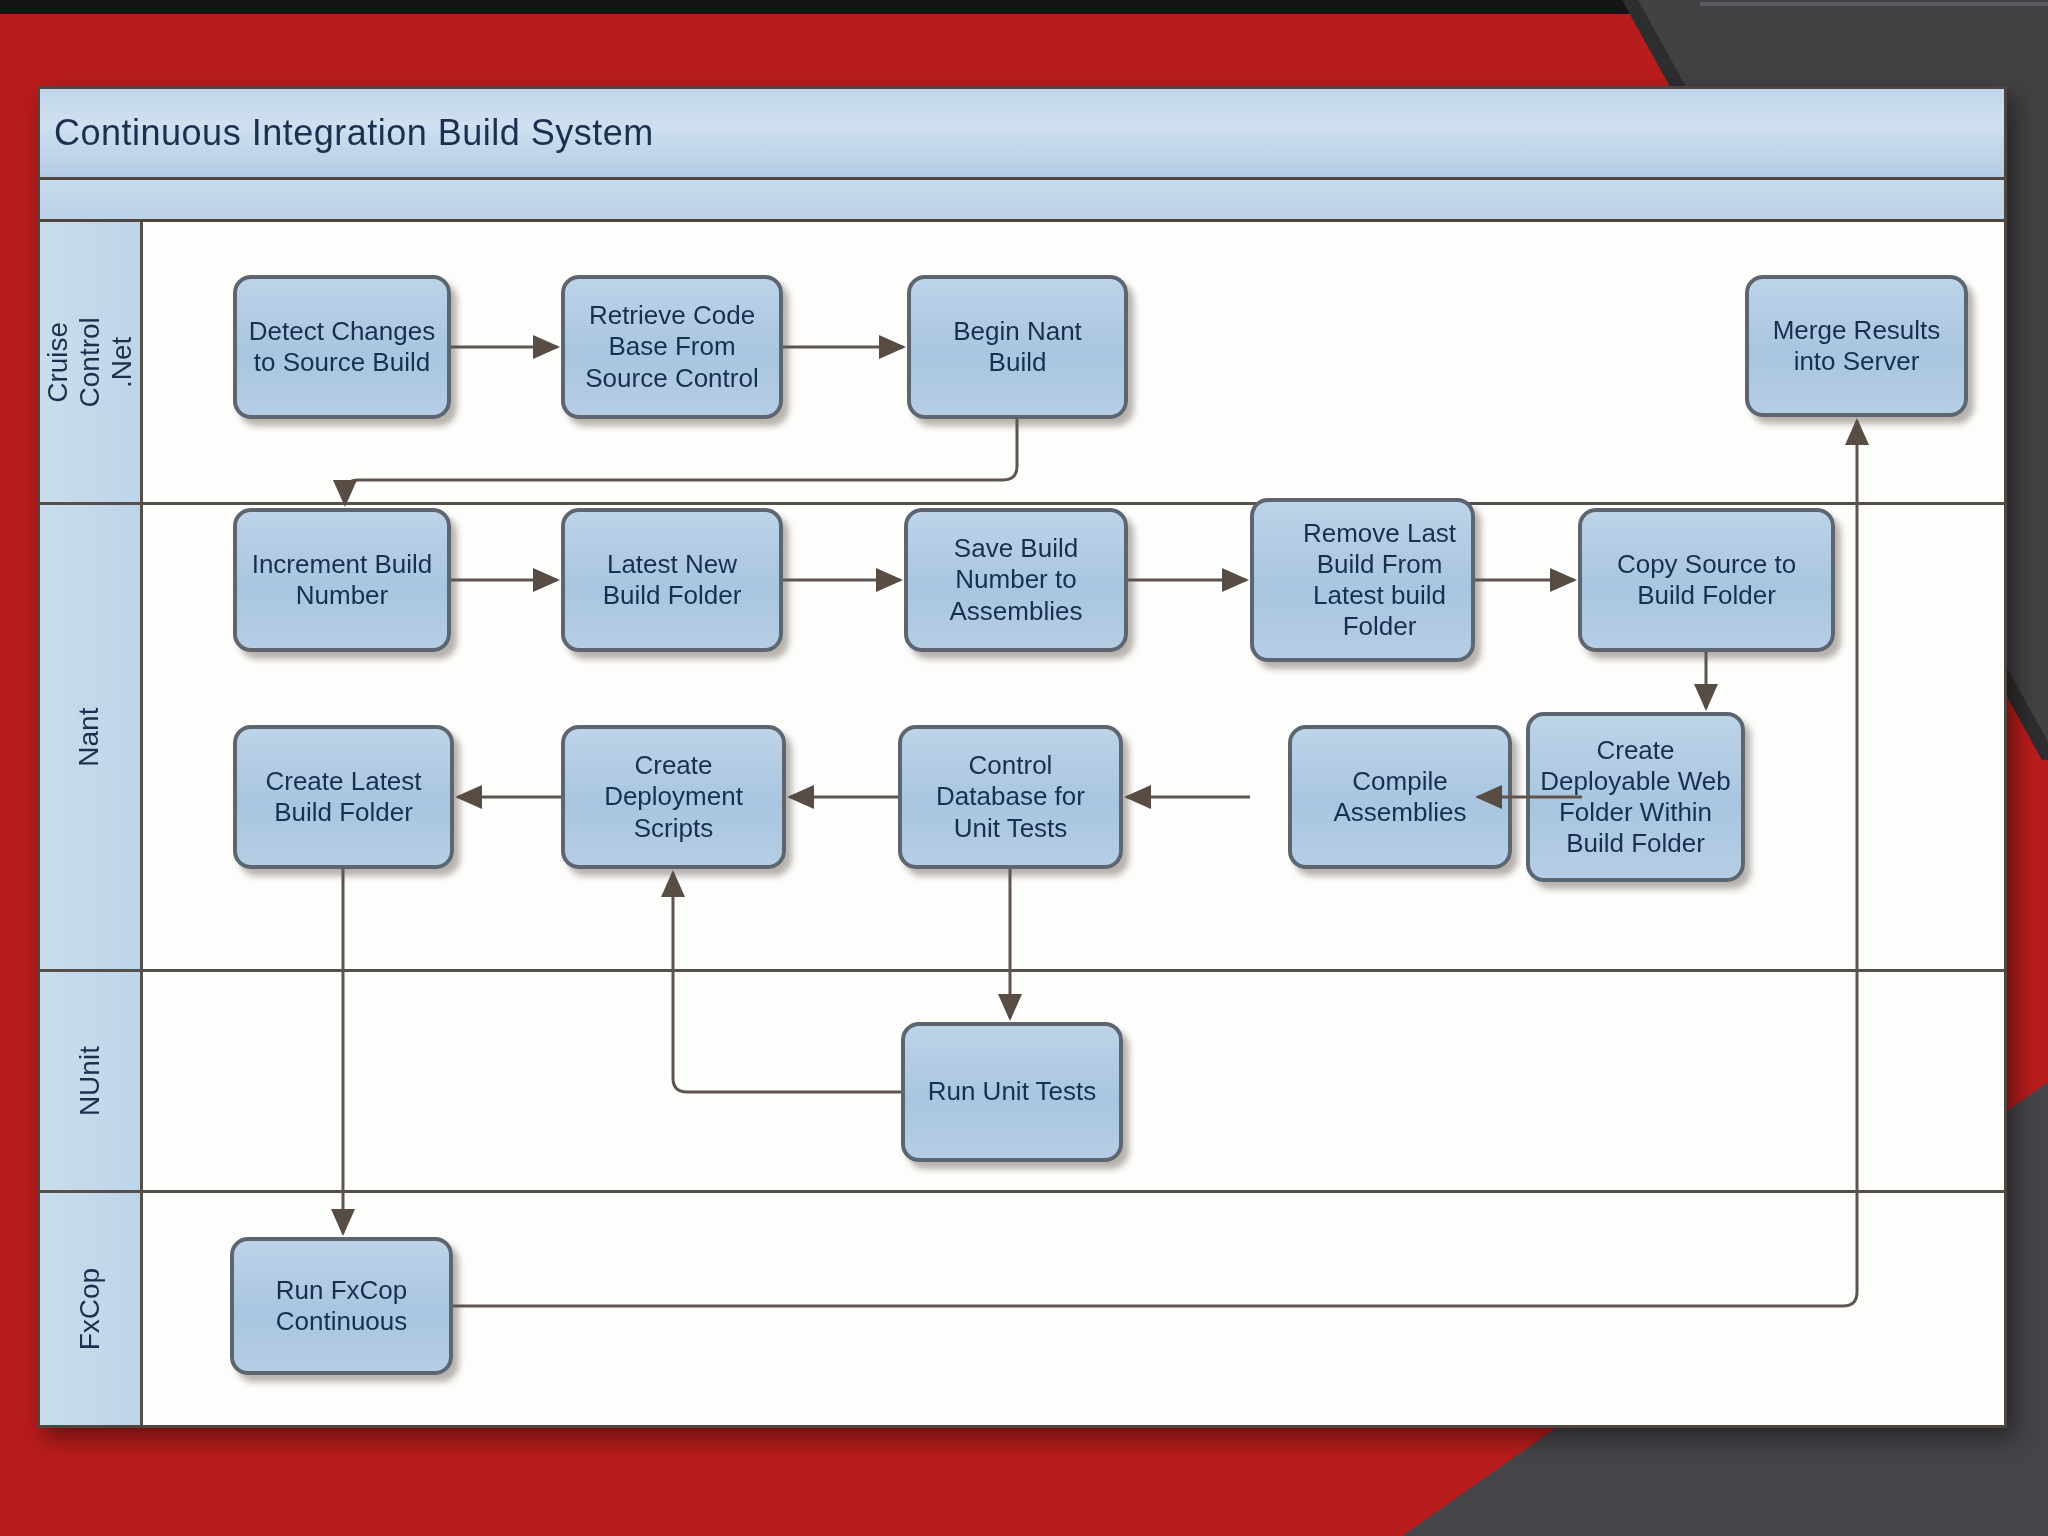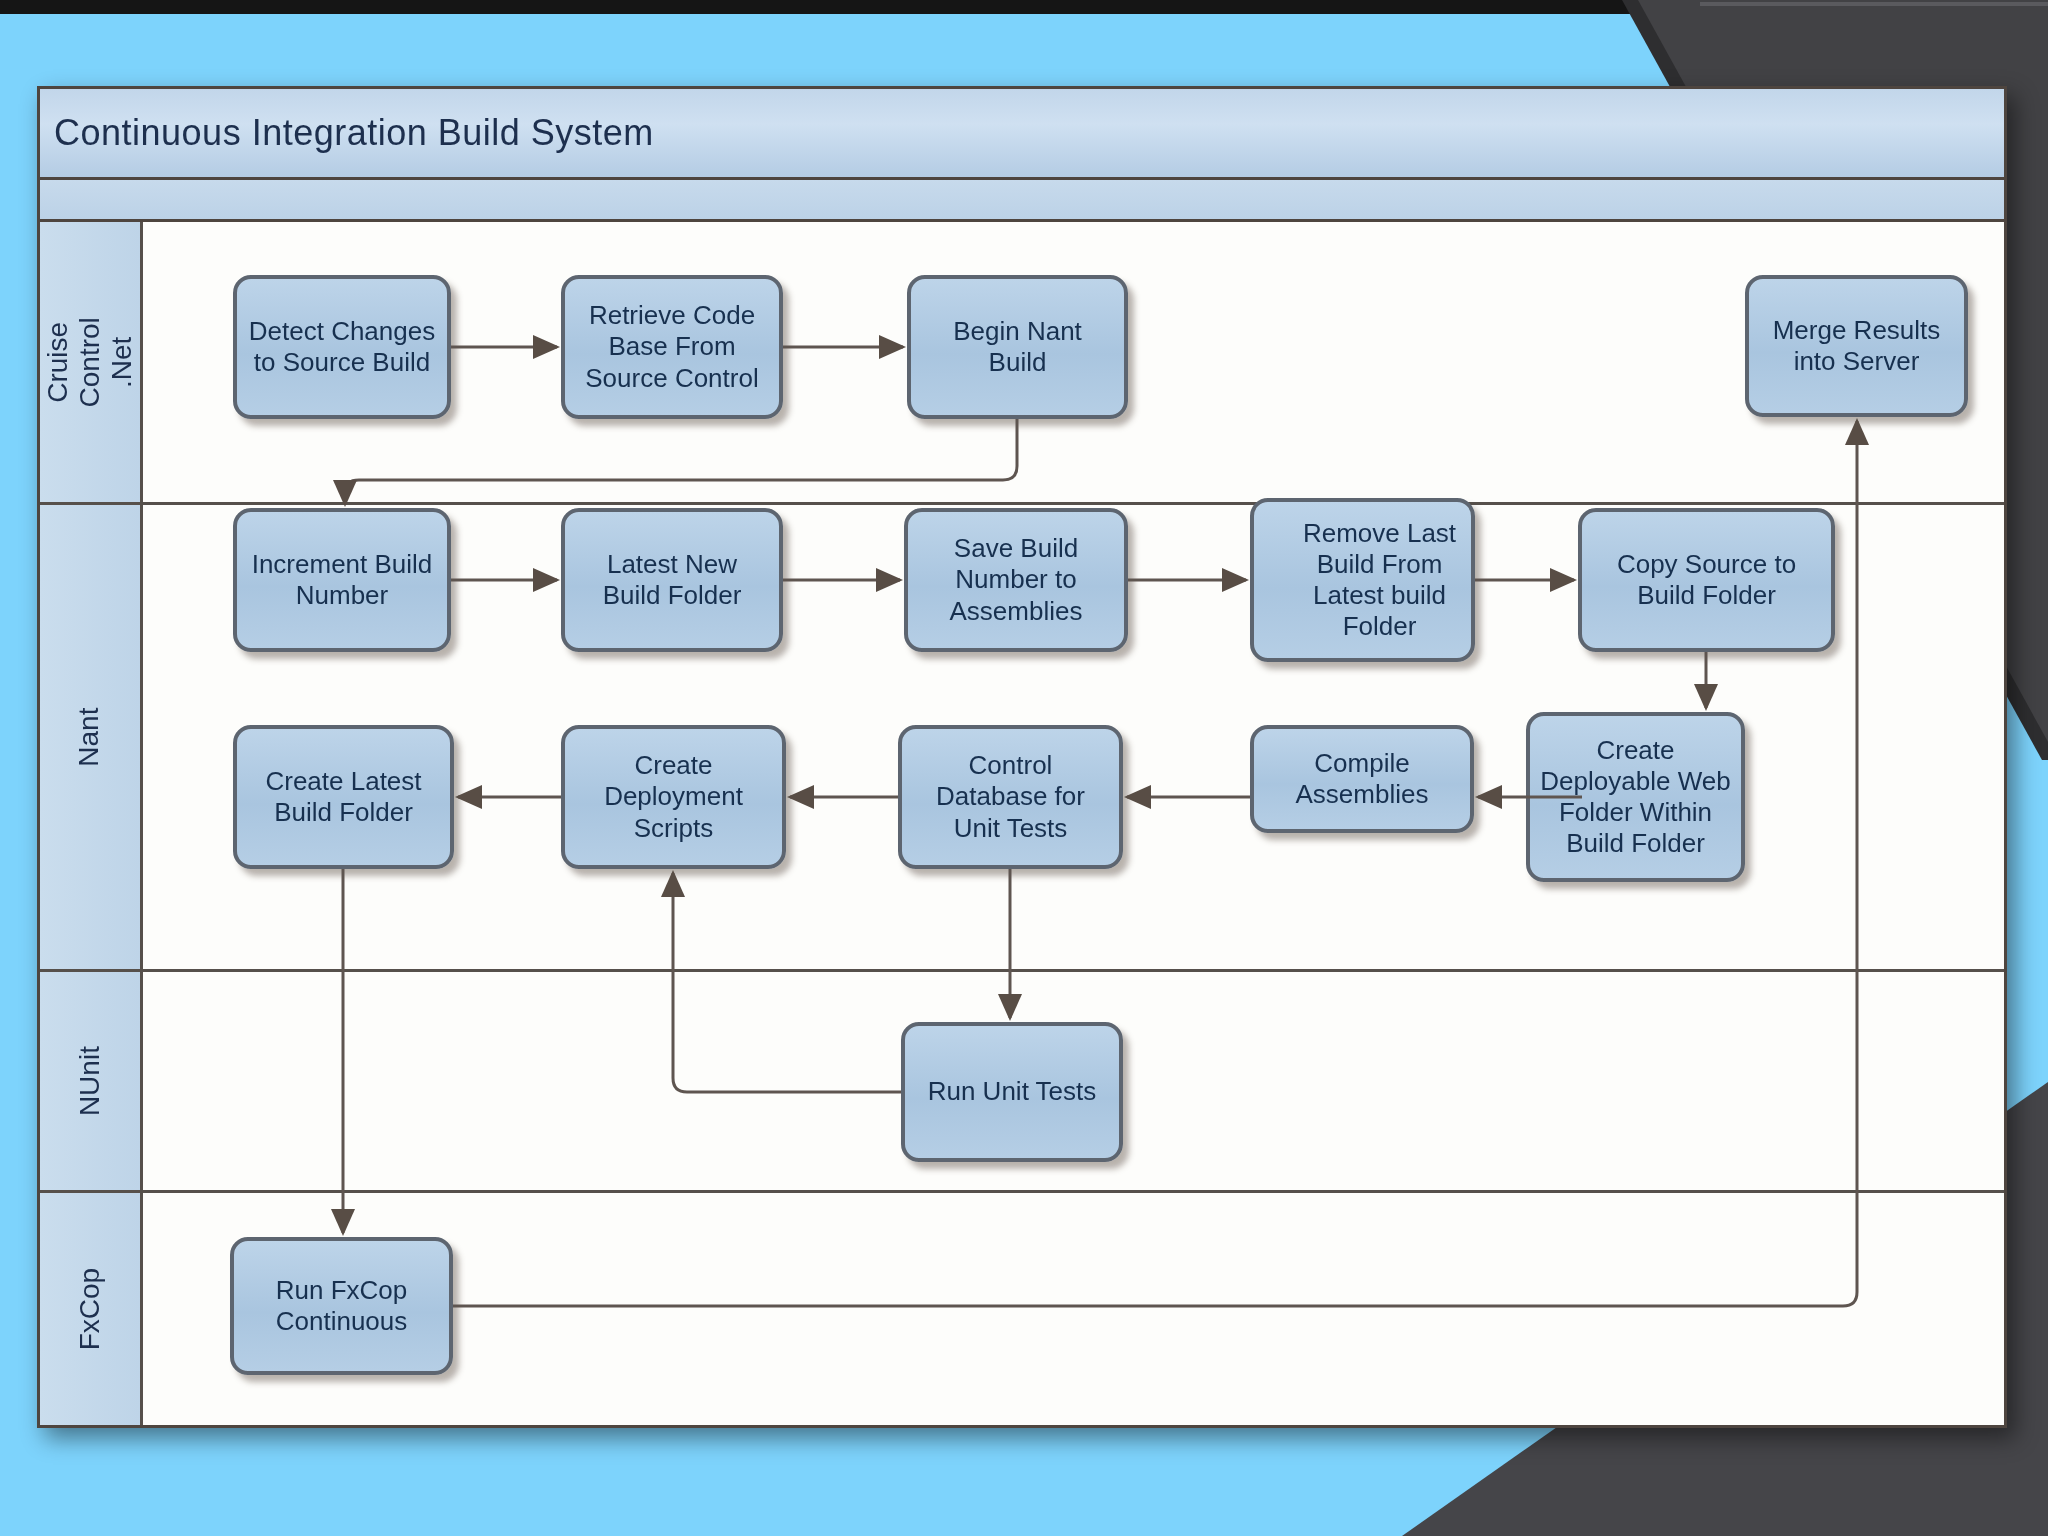--- a/index.html
+++ b/index.html
@@ -1,18 +1,18 @@
 <!DOCTYPE html>
 <html><head>
 <meta charset="utf-8">
 <style>
   html,body{margin:0;padding:0;background:#2e2e30;}
   #canvas{
     position:relative;width:2048px;height:1536px;overflow:hidden;
-    background:#7dd3fc;
+    background:#b91c1c;
     font-family:"Liberation Sans", sans-serif;
   }
   .bg-strip-top{position:absolute;left:0;top:0;width:2048px;height:14px;background:#151515;}
   .bg-diag-tr{position:absolute;left:0;top:0;width:2048px;height:1536px;
     clip-path:polygon(1628px 0,2048px 0,2048px 748px);background:#424245;}
   .bg-diag-tr-edge{position:absolute;left:0;top:0;width:2048px;height:1536px;
     clip-path:polygon(1622px 0,1638px 0,2058px 760px,2042px 760px);background:#2e2e30;}
   .bg-diag-br{position:absolute;left:0;top:0;width:2048px;height:1536px;
     clip-path:polygon(1402px 1536px,2048px 1082px,2048px 1536px);background:#454549;}
   .bg-topline{position:absolute;left:1700px;top:2px;width:348px;height:4px;background:#5a5a5e;}
@@ -110,21 +110,21 @@
       <div class="node" style="left: 907px; top: 275px; width: 221px; height: 144px;">Begin Nant Build</div>
       <div class="node" style="left: 1745px; top: 275px; width: 223px; height: 142px;">Merge Results into Server</div>
       <div class="node" style="left: 233px; top: 508px; width: 218px; height: 144px;">Increment Build Number</div>
       <div class="node" style="left: 561px; top: 508px; width: 222px; height: 144px;">Latest New Build Folder</div>
       <div class="node" style="left: 904px; top: 508px; width: 224px; height: 144px;">Save Build Number to Assemblies</div>
       <div class="node" style="left: 1250px; top: 498px; width: 225px; height: 164px; padding-left: 44px;">Remove Last Build From Latest build Folder</div>
       <div class="node" style="left: 1578px; top: 508px; width: 257px; height: 144px;">Copy Source to Build Folder</div>
       <div class="node" style="left: 233px; top: 725px; width: 221px; height: 144px;">Create Latest Build Folder</div>
       <div class="node" style="left: 561px; top: 725px; width: 225px; height: 144px;">Create Deployment Scripts</div>
       <div class="node" style="left: 898px; top: 725px; width: 225px; height: 144px;">Control Database for Unit Tests</div>
-      <div class="node" style="left: 1250px; top: 725px; width: 224px; height: 108px;">Compile Assemblies</div>
+      <div class="node" style="left: 1288px; top: 725px; width: 224px; height: 144px;">Compile Assemblies</div>
       <div class="node" style="left: 1526px; top: 712px; width: 219px; height: 170px;">Create Deployable Web Folder Within Build Folder</div>
       <div class="node" style="left: 901px; top: 1022px; width: 222px; height: 140px;">Run Unit Tests</div>
       <div class="node" style="left: 230px; top: 1237px; width: 223px; height: 138px;">Run FxCop Continuous</div>
     </div>
 
   <svg id="edges" viewBox="0 0 2048 1536" xmlns="http://www.w3.org/2000/svg">
     <defs>
       <marker id="arrowhead" markerWidth="9" markerHeight="8" refX="8" refY="4" orient="auto" markerUnits="strokeWidth">
         <path d="M0,0 L9,4 L0,8 Z" fill="#584d45"></path>
       </marker>

